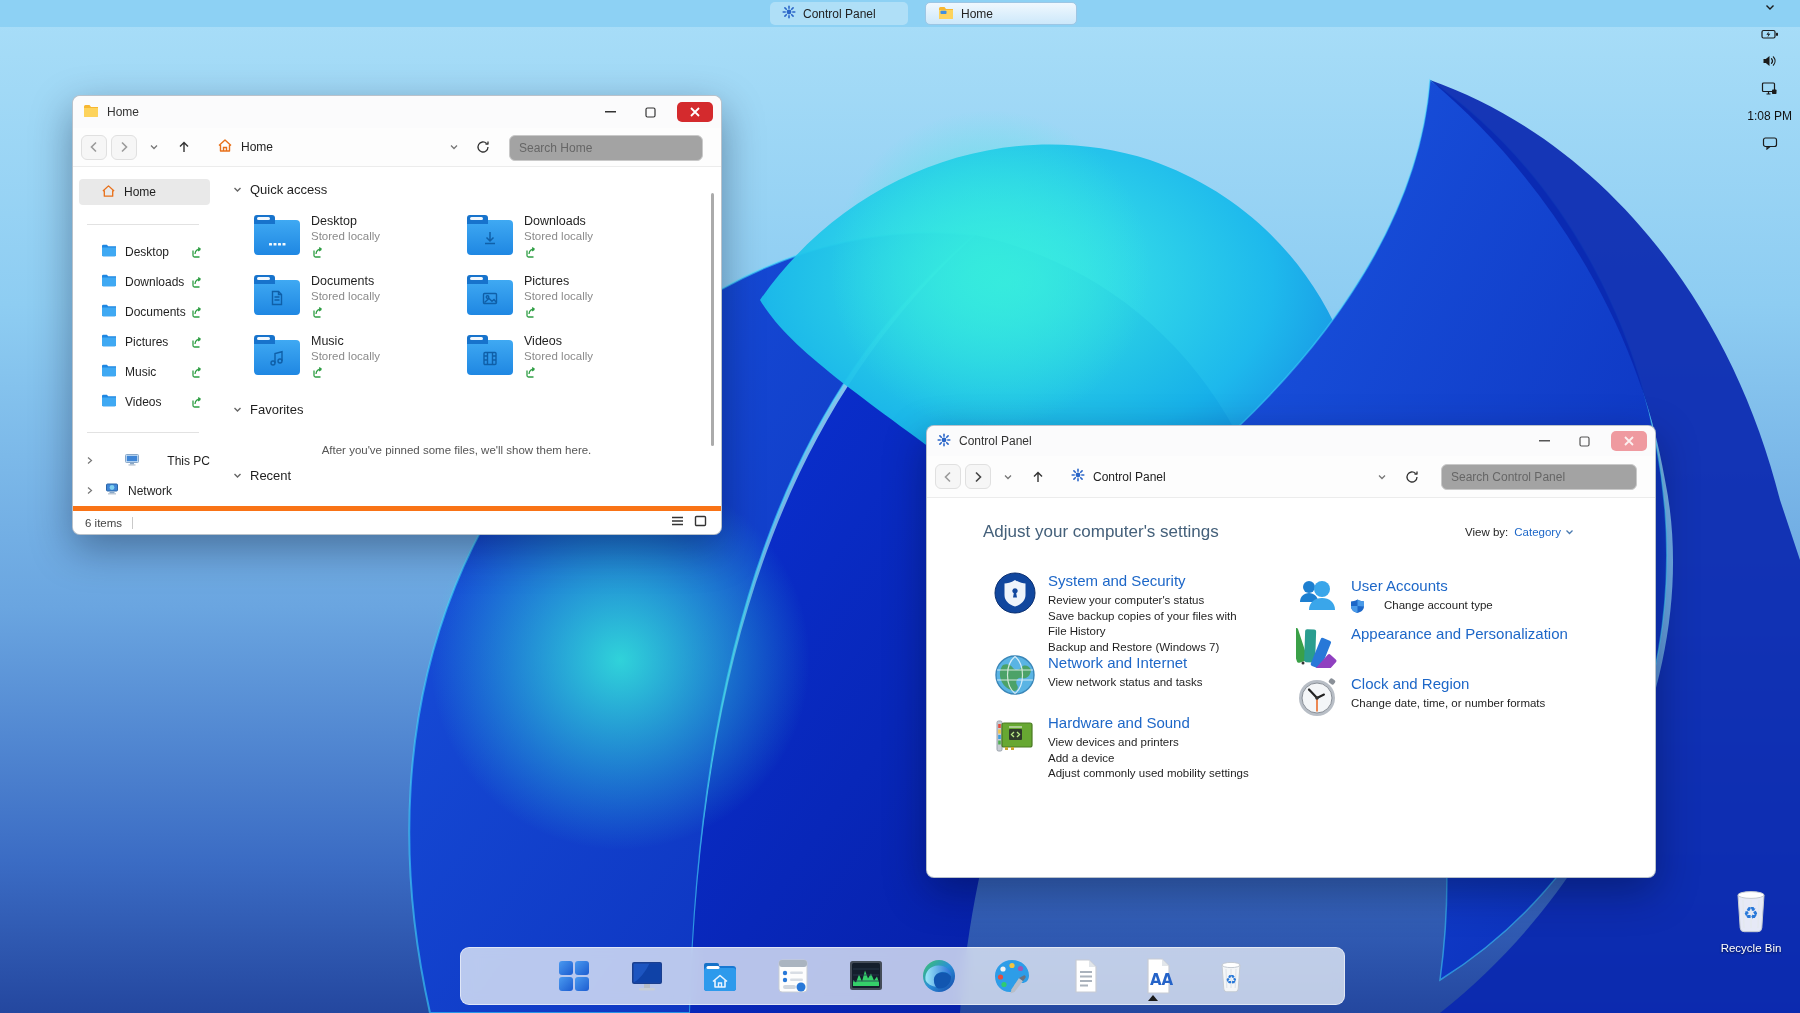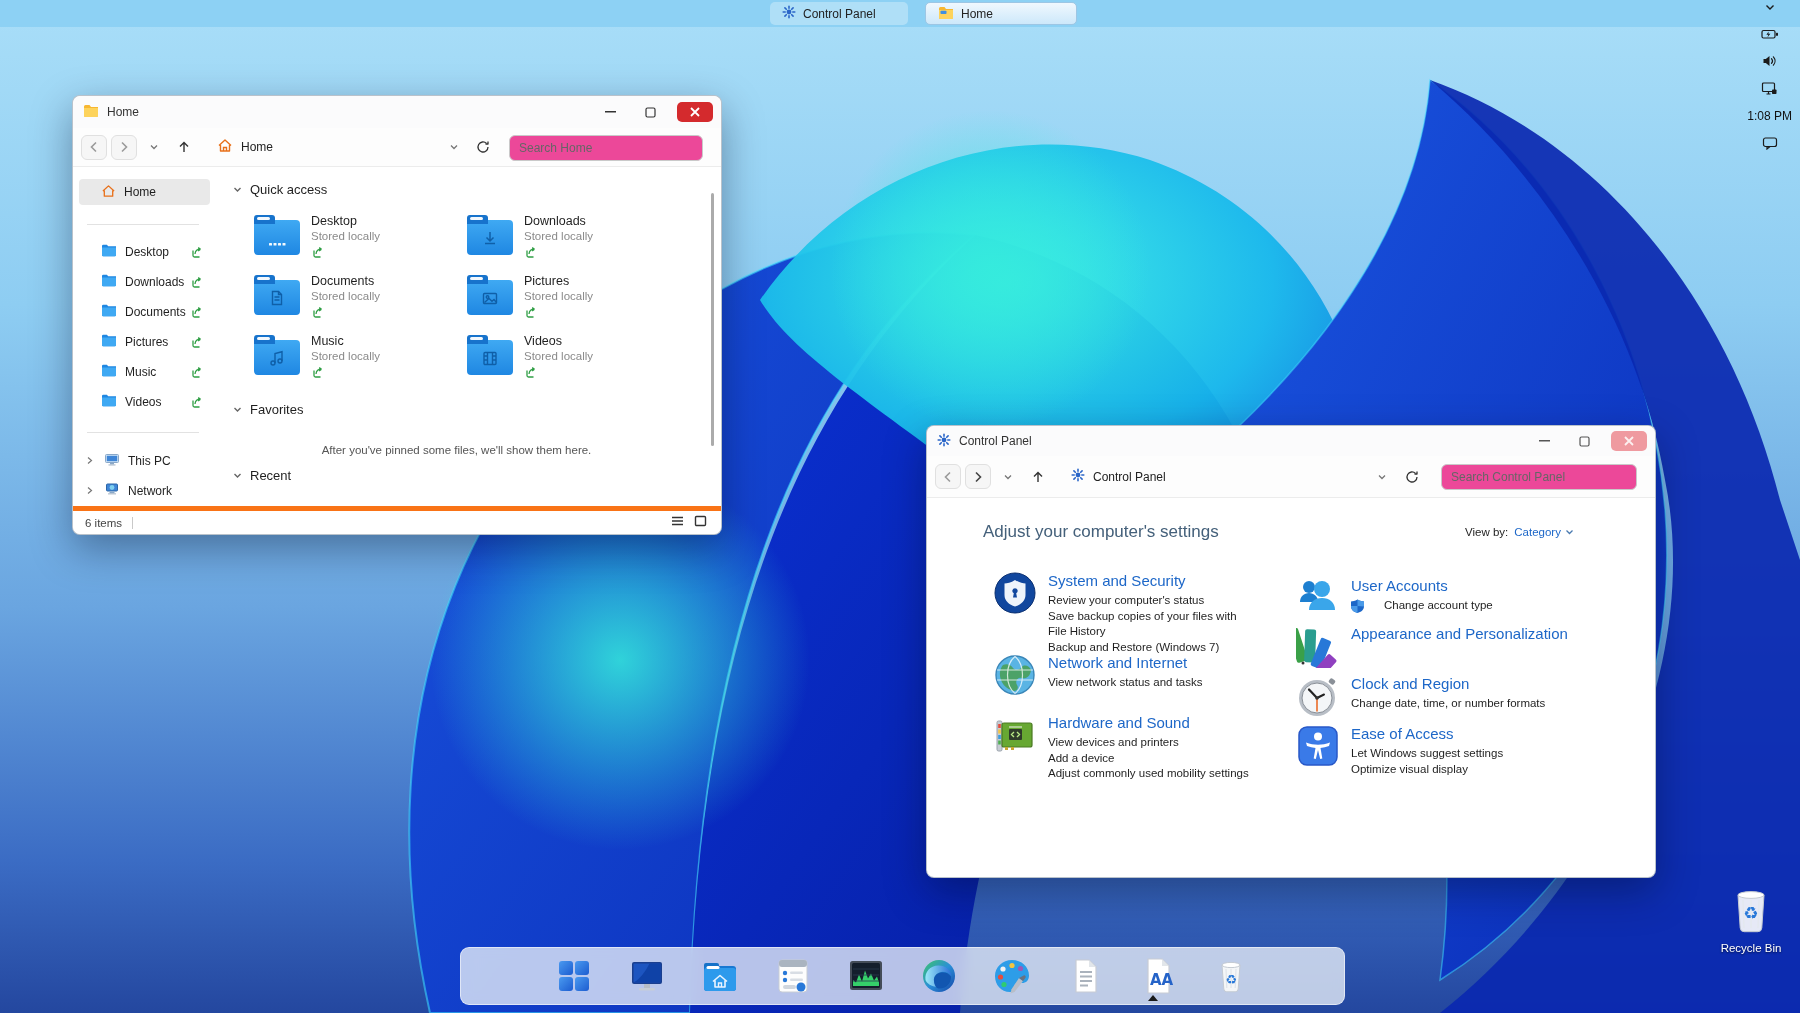--- a/index.html
+++ b/index.html
@@ -31,21 +31,21 @@
   .close-active { background:#d42a2d; }
   .close-inactive { background:#ef9aa0; }
 
   .navbar { position:absolute; left:0; right:0; display:flex; align-items:center; background:#fdfdfd;
             border-bottom:1px solid #ececec; }
   .navbtn { width:26px; height:25px; border:1px solid #e0e0e0; background:#f6f6f6; border-radius:6px;
             display:flex; align-items:center; justify-content:center; margin-right:4px; cursor:pointer; }
   .navbtn.flat { border:none; background:transparent; }
   .crumb { display:flex; align-items:center; gap:8px; margin-left:16px; font-size:12px; color:#222; cursor:pointer; }
   .searchbox { position:absolute; height:26px; border:1px solid #c9c9c9; border-radius:6px; font-size:12px;
-               padding:0 9px; color:#333; background:#ec4899; font-family:inherit; outline:none; }
+               padding:0 9px; color:#333; background:#a3a3a3; font-family:inherit; outline:none; }
   .searchbox::placeholder { color:#666; }
 
   
   .explorer { left:72px; top:95px; width:650px; height:440px; }
   .explorer .navbar { top:32px; height:39px; padding-left:8px; }
   .ex-search { left:436px; top:7px; width:194px; }
   .sidebar { position:absolute; left:0; top:71px; width:143px; bottom:28px; }
   .sb-row { position:absolute; left:6px; width:131px; height:26px; display:flex; align-items:center; gap:8px;
             padding-left:22px; border-radius:4px; font-size:12px; color:#1f1f1f; cursor:pointer; }
   .sb-row.sel { background:#e9e9e9; }
@@ -344,21 +344,21 @@
           </svg></span>
       <span>Videos</span>
       <span class="sb-share"><svg width="14" height="14" viewBox="0 0 14 14" fill="none" stroke="#2f9e44" stroke-width="1.3">
             <path d="M3 5.5v5A1.5 1.5 0 0 0 4.5 12h5"></path>
             <path d="M5 9c.3-3 2.2-4.8 5.6-4.8M10.6 4.2 8.2 2.6M10.6 4.2 8.1 5.9" stroke-linejoin="round"></path>
           </svg></span>
     </div>
 
     <div class="sb-div" style="top:265px;"></div>
 
-    <div class="sb-row sb-tree" style="top:281px; padding-left:6px;">
+    <div class="sb-row sb-tree" style="top:281px; padding-left:6px;justify-content:space-between;">
       <span class="chev"><svg width="9" height="9" fill="none" stroke="#777" stroke-width="1.2">
             <path d="M3 1.5 6.5 4.5 3 7.5"></path>
           </svg></span>
       <span><svg width="16" height="13" viewBox="0 0 16 13">
             <rect x="1.5" y="1.5" width="13" height="8" rx="1" fill="#cfe3f5" stroke="#8aa8c8"></rect>
             <rect x="2.8" y="2.8" width="10.4" height="5.4" fill="#3f85d6"></rect>
             <rect x="6" y="10" width="4" height="1.4" fill="#8aa8c8"></rect>
             <rect x="4.5" y="11.4" width="7" height="1.1" fill="#aab8c8"></rect>
           </svg></span>
       <span>This PC</span>
@@ -707,34 +707,20 @@
           <path d="M21 24l7-3.5" stroke="#222" stroke-width="2" stroke-linecap="round"></path>
           <path d="M21 24v13" stroke="#e8590c" stroke-width="1.4" stroke-linecap="round"></path>
           <circle cx="21" cy="24" r="1.8" fill="#333"></circle>
         </svg></span>
     <div class="cptext">
       <div class="cptitle">Clock and Region</div>
       <div class="cplink" style="width:220px;">Change date, time, or number formats</div>
     </div>
   </div>
 
-  <div class="cpblock" style="left:369px; top:298px;">
-    <span class="cpicon">
-      <svg width="44" height="44" viewBox="0 0 44 44">
-          <rect x="3" y="3" width="38" height="38" rx="8" fill="#3a7ae8"></rect>
-          <rect x="3" y="3" width="38" height="38" rx="8" fill="none" stroke="#2858c8" stroke-width="1.5"></rect>
-          <circle cx="22" cy="12.5" r="4" fill="#fff"></circle>
-          <path d="M10 18.5c4 1.5 8 2.2 12 2.2s8-.7 12-2.2l-1 3.6c-2.8 1-5.6 1.6-8.5 1.9l1.8 10.5-2.1.6L22 26l-2.2 9.1-2.1-.6 1.8-10.5c-2.9-.3-5.7-.9-8.5-1.9z" fill="#fff"></path>
-        </svg></span>
-    <div class="cptext">
-      <div class="cptitle">Ease of Access</div>
-      <div class="cplink">Let Windows suggest settings</div>
-      <div class="cplink">Optimize visual display</div>
-    </div>
-  </div>
 </div>
 
 <div class="taskbar">
   <span class="tb-icon">
     <svg width="44" height="44" viewBox="0 0 44 44">
         <defs>
           <linearGradient id="wg" x1="0" y1="0" x2="1" y2="1">
             <stop offset="0" stop-color="#4a9af0"></stop>
             <stop offset="1" stop-color="#1c5cd0"></stop>
           </linearGradient>

